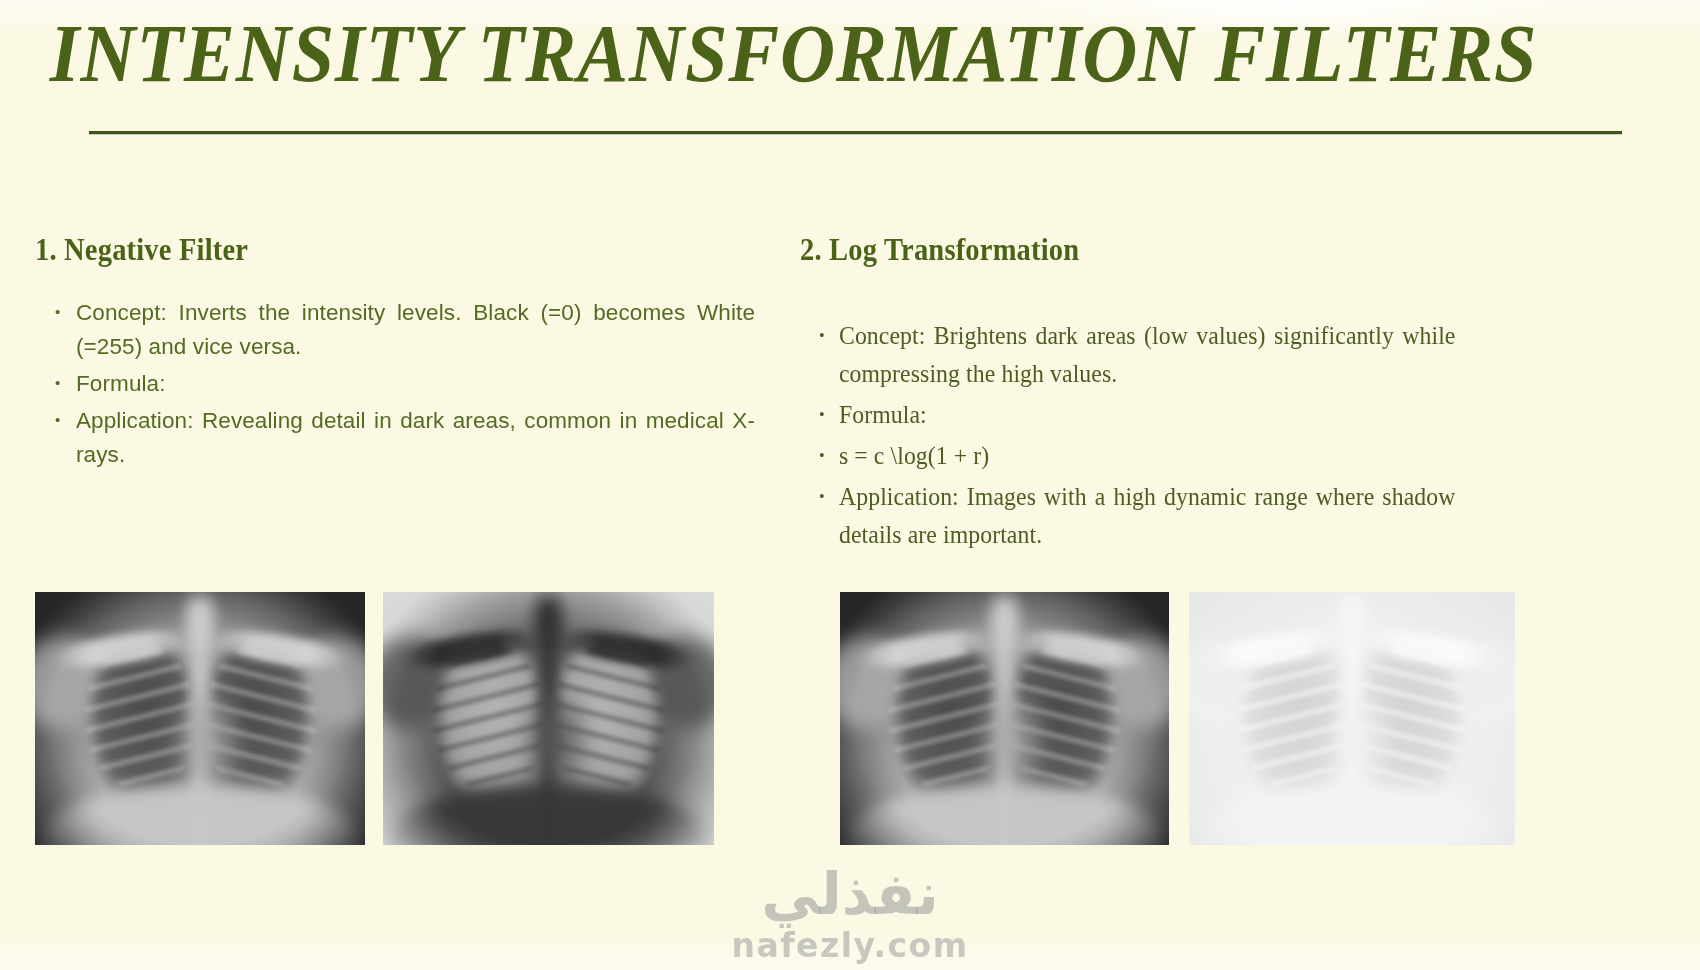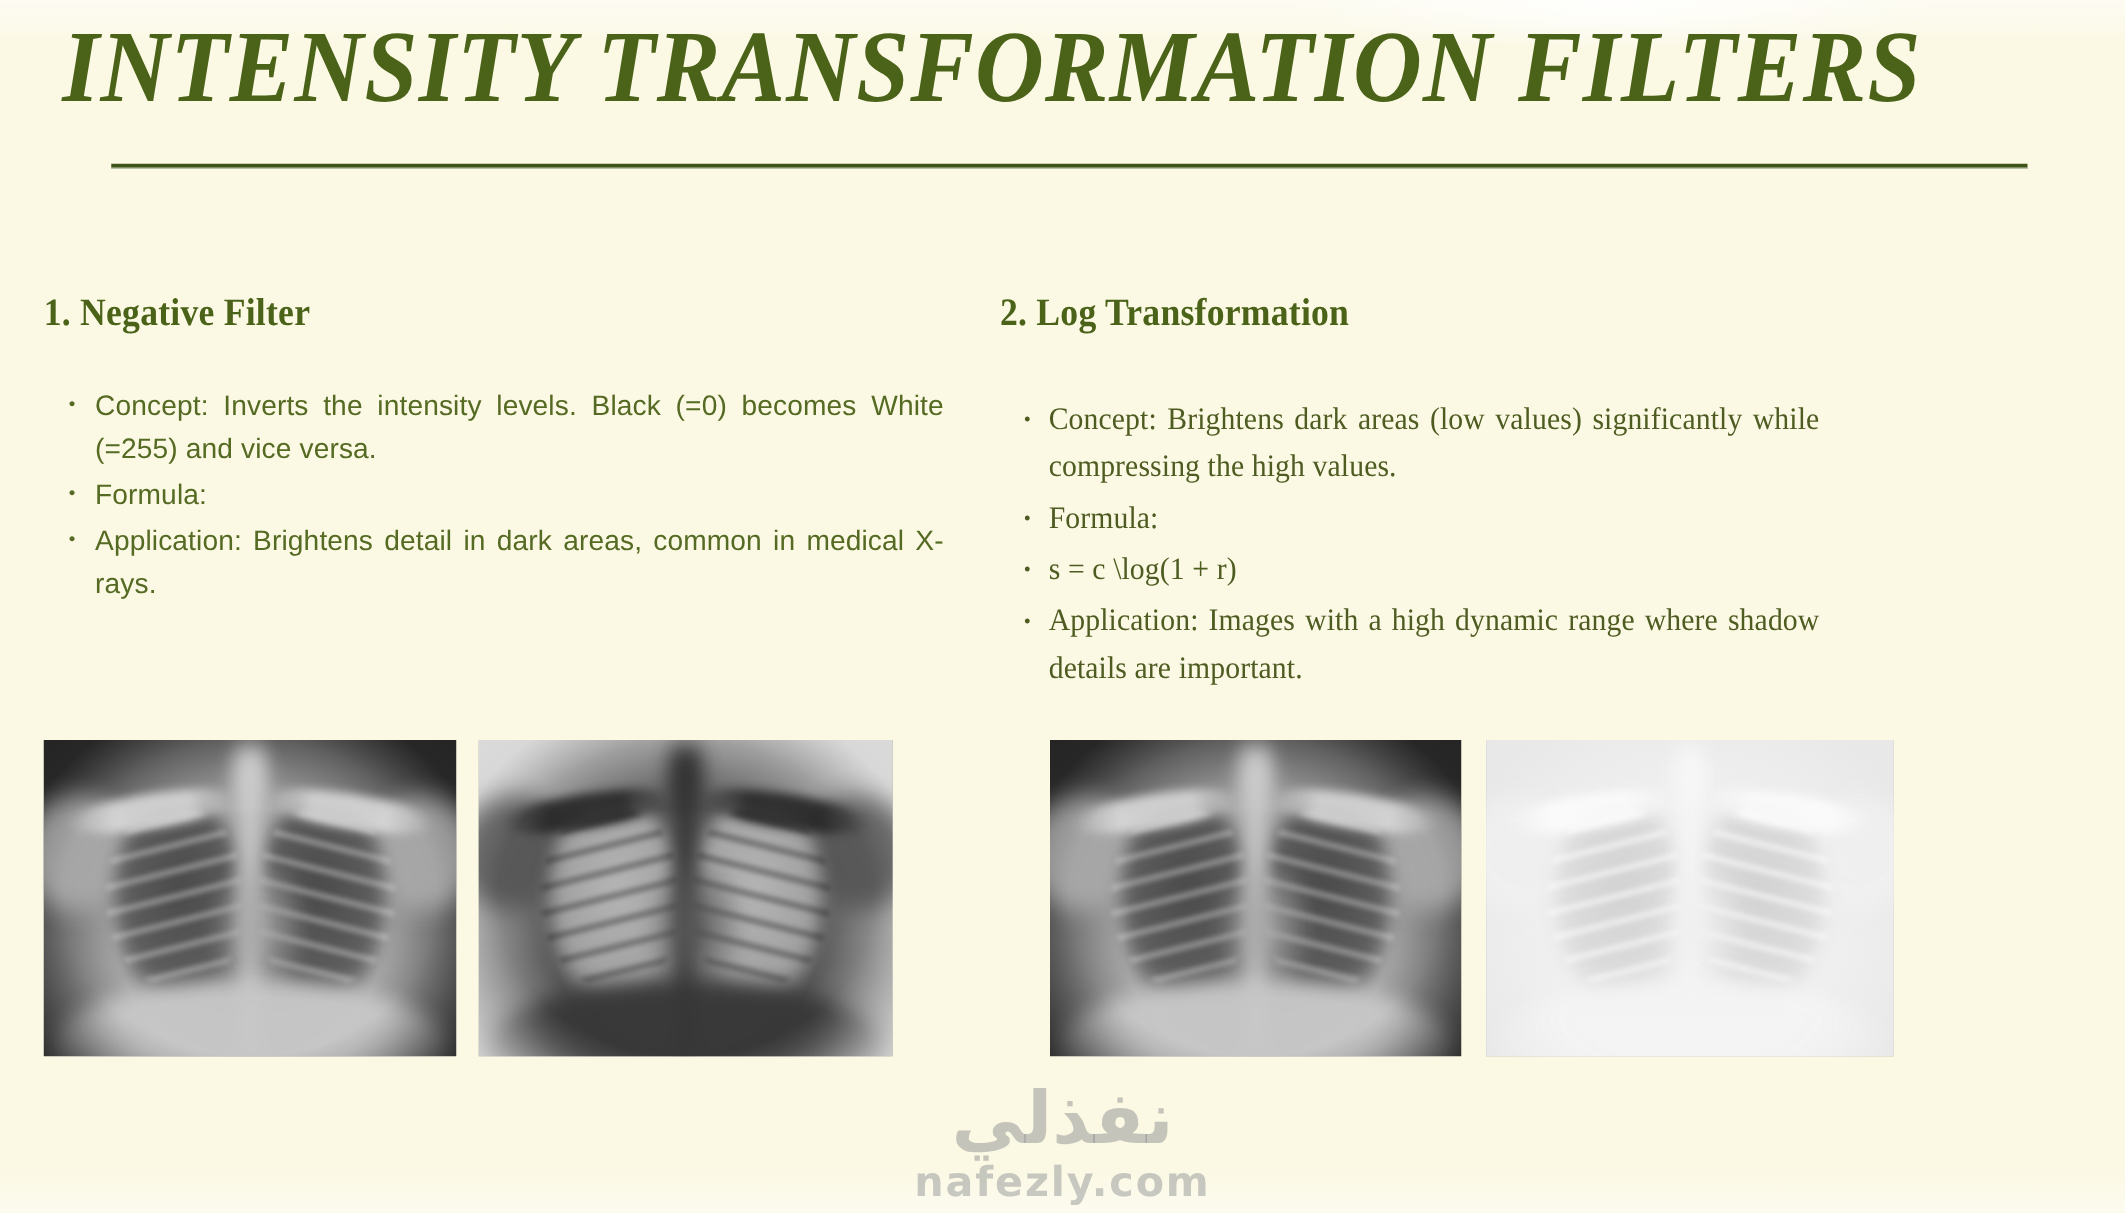--- a/index.html
+++ b/index.html
@@ -54,21 +54,21 @@
     font-family:"Liberation Serif", serif;
     font-weight:bold;
     font-size:31px;
     color:#4B6318;
     letter-spacing:0.2px;
     transform:scaleX(0.92);
     transform-origin:left center;
     white-space:nowrap;
   }
 
-  ul.bullets { list-style:none; margin-top:40px; }
+  ul.bullets { list-style:none; margin-top:28px; }
   ul.bullets li {
     position:relative;
     padding-left:41px;
     margin-bottom:3px;
     color:#50601E;
   }
   ul.bullets li::before {
     content:"•";
     position:absolute;
     left:20px;
@@ -172,21 +172,21 @@
   <div class="col col-left">
     <div class="col-head">1. Negative Filter</div>
     <ul class="bullets">
       <li class="justify">
         <span class="txt">Concept: Inverts the intensity levels. Black (=0) becomes White (=255) and vice versa.</span>
       </li>
       <li class="nojust">
         <span class="txt">Formula:</span>
       </li>
       <li class="justify">
-        <span class="txt">Application: Brightens detail in dark areas, common in medical X-rays.</span>
+        <span class="txt">Application: Revealing detail in dark areas, common in medical X-rays.</span>
       </li>
     </ul>
   </div>
 
   <div class="col col-right">
     <div class="col-head">2. Log Transformation</div>
     <ul class="bullets">
       <li class="justify">
         <span class="txt">Concept: Brightens dark areas (low values) significantly while compressing the high values.</span>
       </li>

